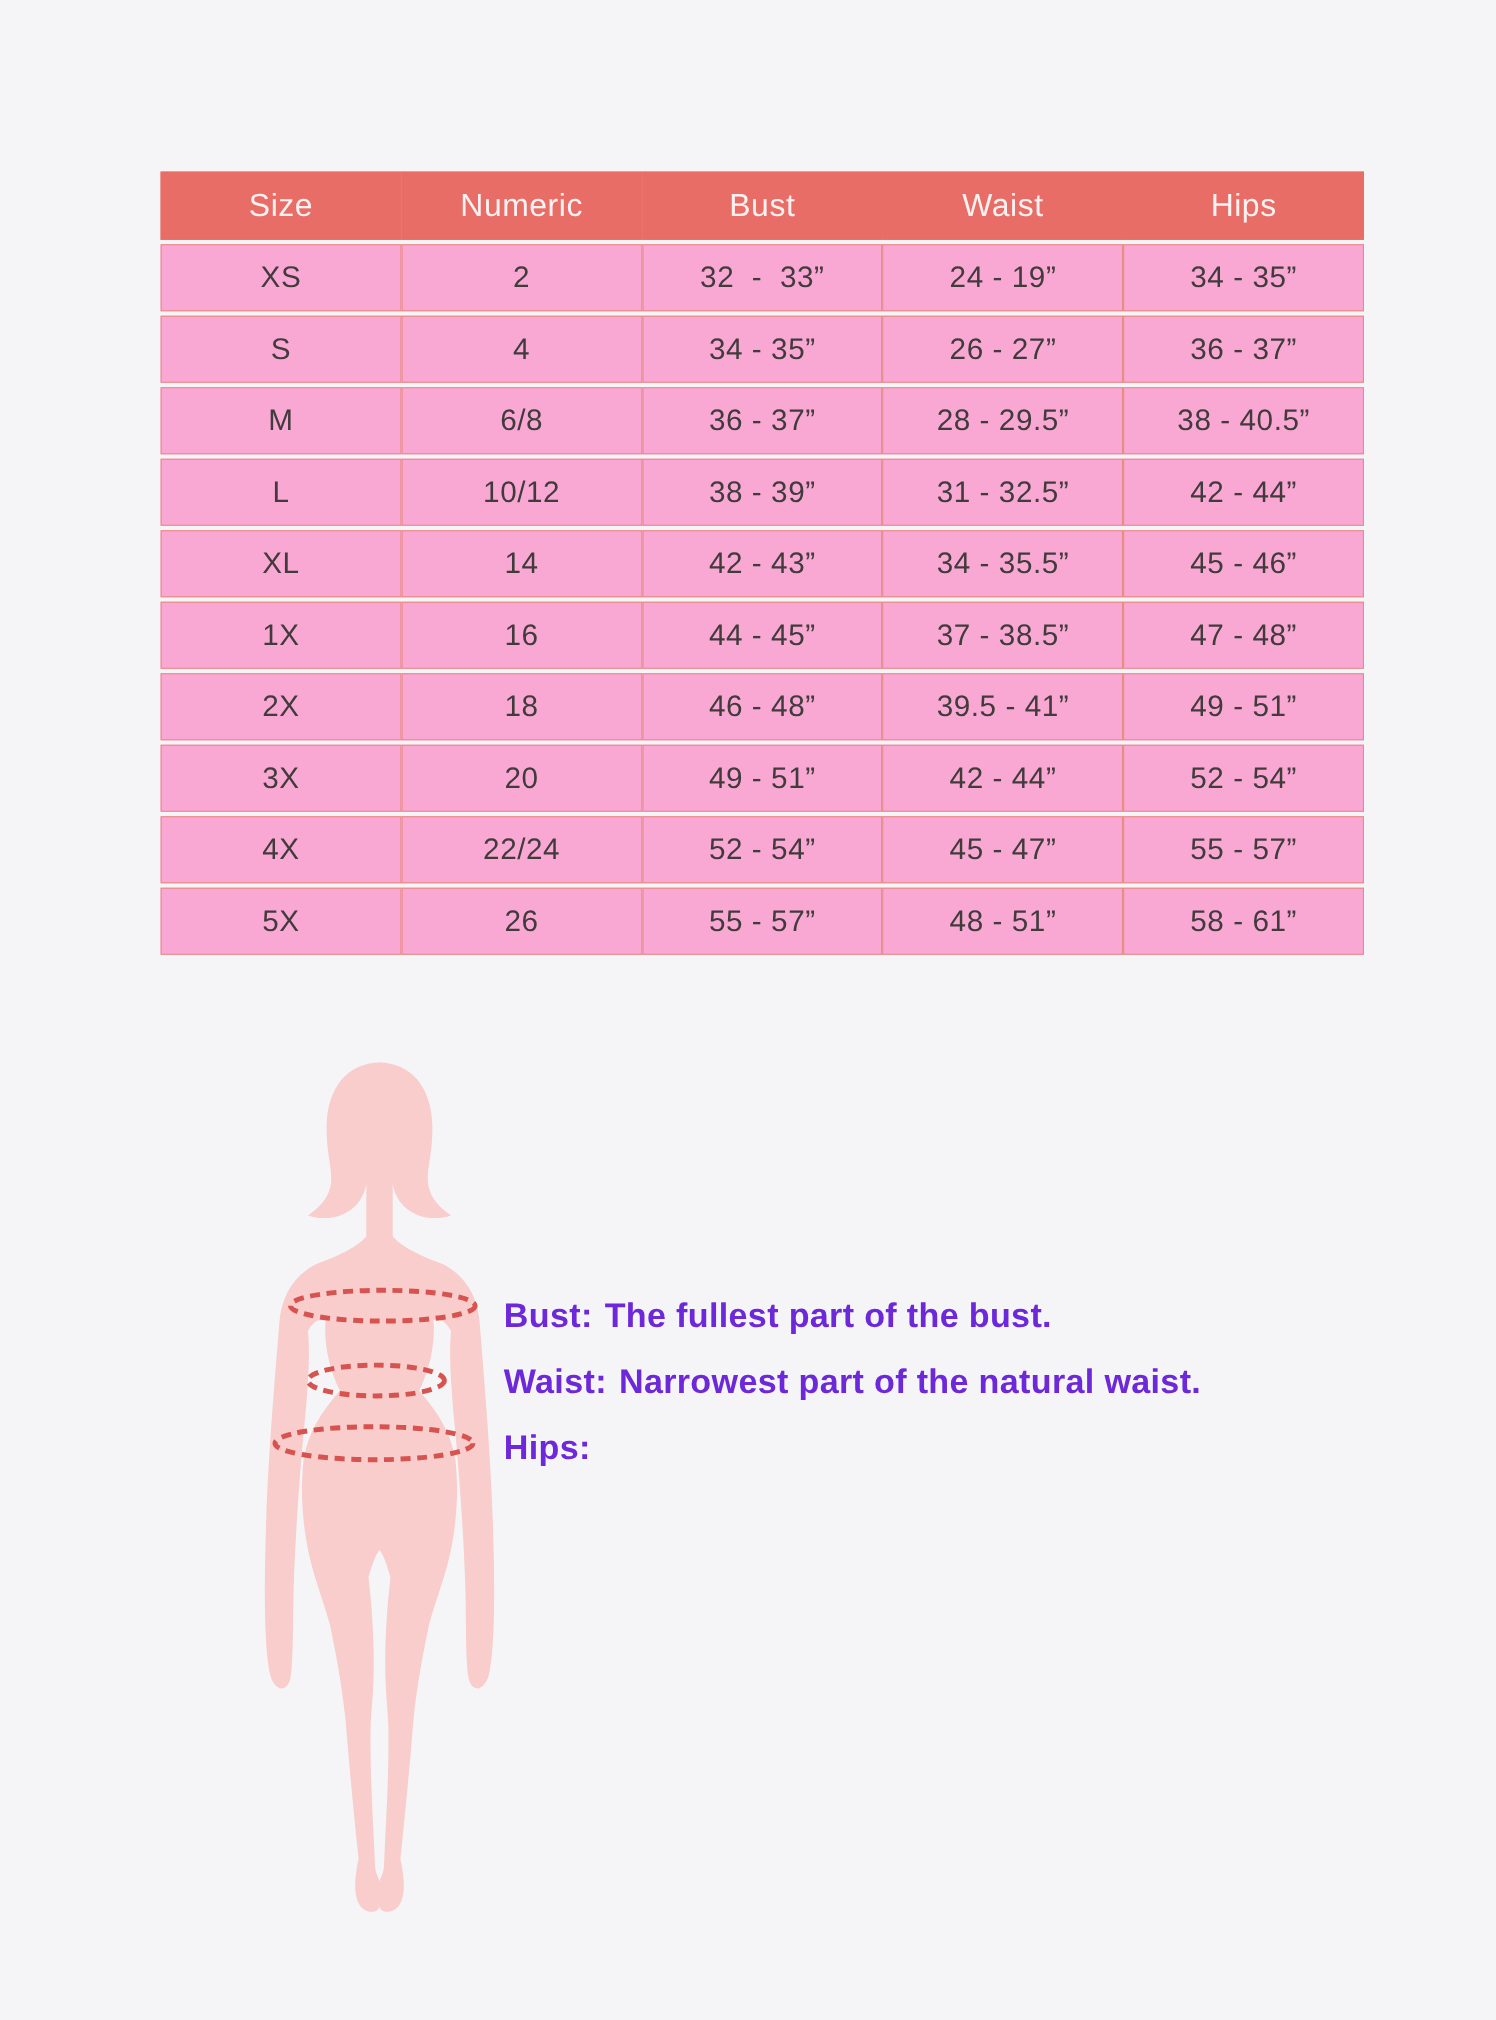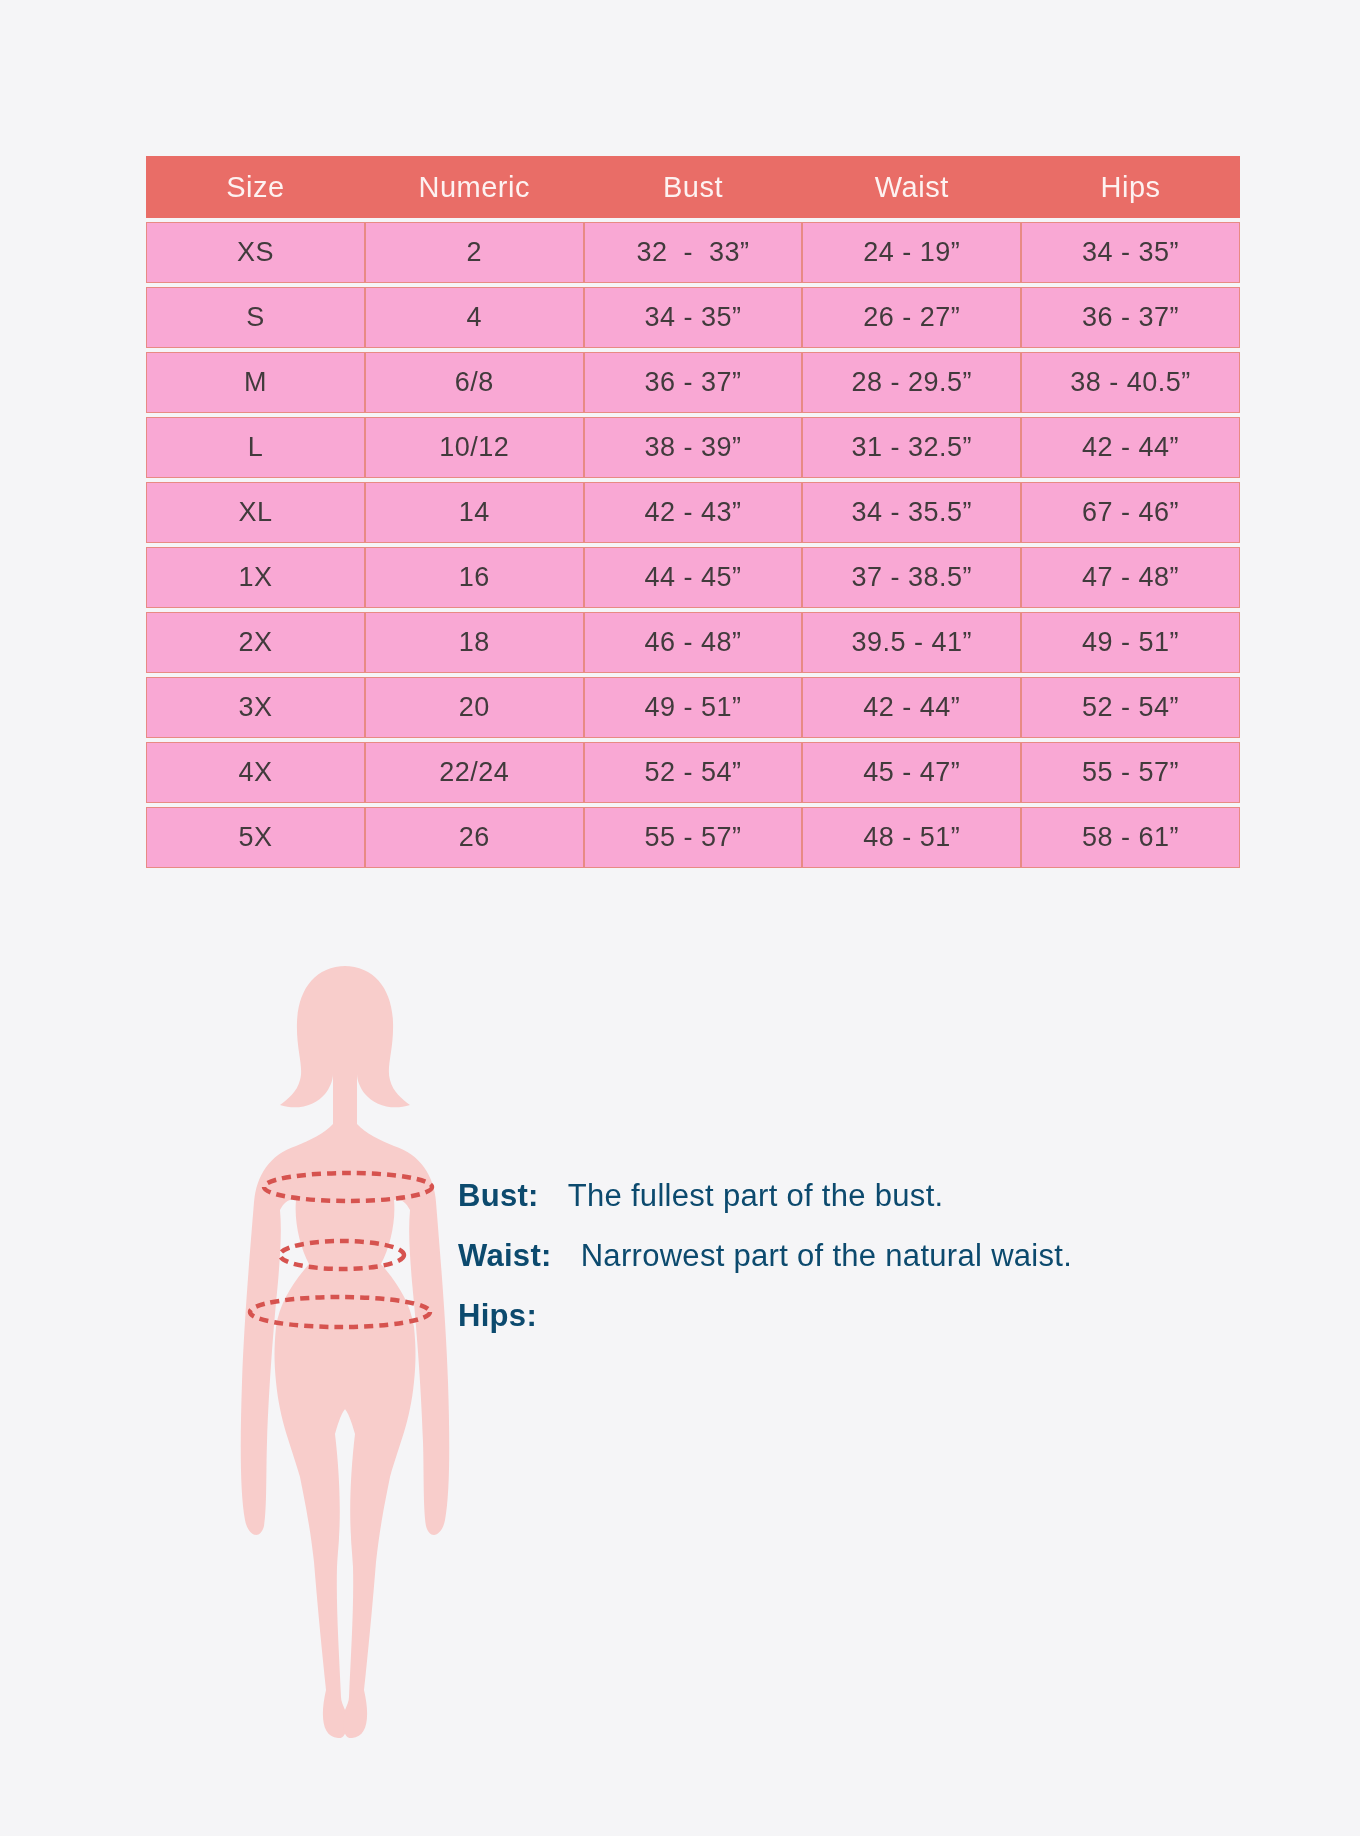--- a/index.html
+++ b/index.html
@@ -62,26 +62,25 @@
   .guide {
     position: absolute;
     left: 458px;
     top: 1166px;
   }
   .guide-line {
     height: 60px;
     display: flex;
     align-items: center;
     font-size: 31px;
-    color: #0c4a6e;
+    color: #6d28d9;
     letter-spacing: 0.3px;
-    gap: 28px;
   }
   .guide-line .guide-label { font-weight: 700; }
-  .guide-line .guide-text  { font-weight: 400; margin-left: 1px; }
+  .guide-line .guide-text  { font-weight: 700; margin-left: 11px; }
 </style>
 </head>
 <body>
 
 <div class="table-wrap">
   <table class="size-chart">
     <thead>
       <tr>
         <th>Size</th>
         <th>Numeric</th>
@@ -117,21 +116,21 @@
         <td>10/12</td>
         <td>38 - 39”</td>
         <td>31 - 32.5”</td>
         <td>42 - 44”</td>
       </tr>
       <tr>
         <td>XL</td>
         <td>14</td>
         <td>42 - 43”</td>
         <td>34 - 35.5”</td>
-        <td>67 - 46”</td>
+        <td>45 - 46”</td>
       </tr>
       <tr>
         <td>1X</td>
         <td>16</td>
         <td>44 - 45”</td>
         <td>37 - 38.5”</td>
         <td>47 - 48”</td>
       </tr>
       <tr>
         <td>2X</td>

